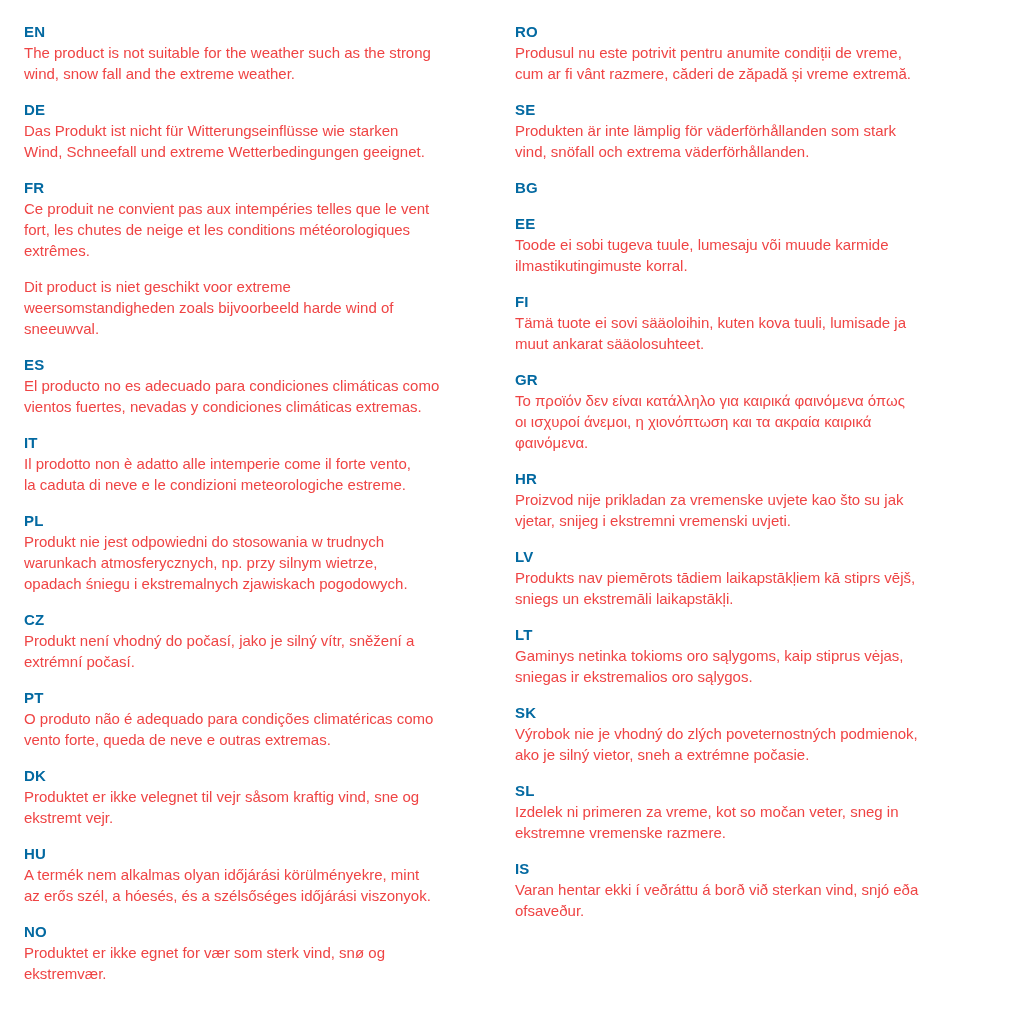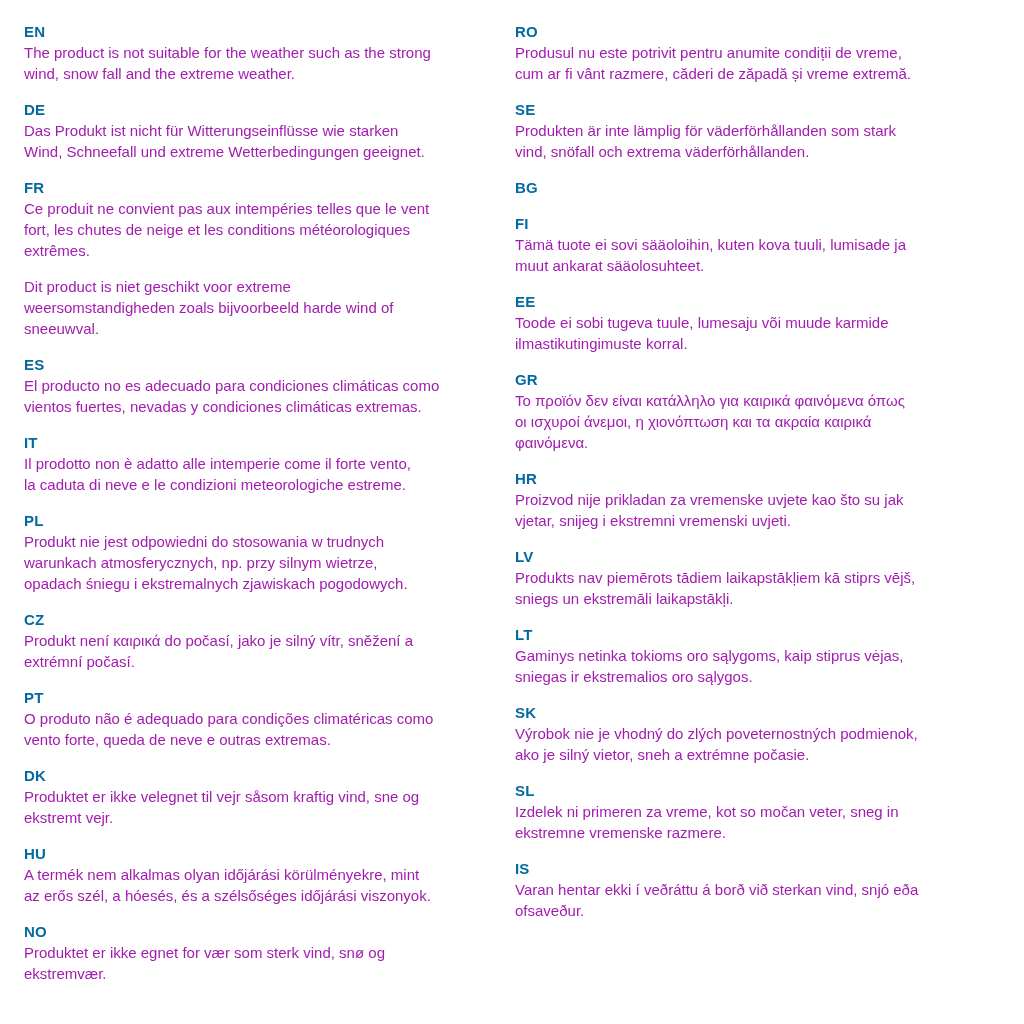--- a/index.html
+++ b/index.html
@@ -40,21 +40,21 @@
     font-weight: 700;
     color: #0369a1;
     margin: 0;
     letter-spacing: 0.2px;
   }
   .lang-text {
     font-size: 15px;
     line-height: 21px;
     margin: 0;
     white-space: pre;
-    color: #a21caf;
+    color: #ef4444;
   }
 </style>
 </head>
 <body>
 
 <div class="page">
   <div class="col col-left">
   <section class="lang-block">
     <h2 class="lang-code">EN</h2>
     <p class="lang-text">The product is not suitable for the weather such as the strong
@@ -94,21 +94,21 @@
 
   <section class="lang-block">
     <h2 class="lang-code">PL</h2>
     <p class="lang-text">Produkt nie jest odpowiedni do stosowania w trudnych
 warunkach atmosferycznych, np. przy silnym wietrze,
 opadach śniegu i ekstremalnych zjawiskach pogodowych.</p>
   </section>
 
   <section class="lang-block">
     <h2 class="lang-code">CZ</h2>
-    <p class="lang-text">Produkt není καιρικά do počasí, jako je silný vítr, sněžení a
+    <p class="lang-text">Produkt není vhodný do počasí, jako je silný vítr, sněžení a
 extrémní počasí.</p>
   </section>
 
   <section class="lang-block">
     <h2 class="lang-code">PT</h2>
     <p class="lang-text">O produto não é adequado para condições climatéricas como
 vento forte, queda de neve e outras extremas.</p>
   </section>
 
   <section class="lang-block">
@@ -140,29 +140,29 @@
     <h2 class="lang-code">SE</h2>
     <p class="lang-text">Produkten är inte lämplig för väderförhållanden som stark
 vind, snöfall och extrema väderförhållanden.</p>
   </section>
 
   <section class="lang-block">
     <h2 class="lang-code">BG</h2>
   </section>
 
   <section class="lang-block">
+    <h2 class="lang-code">EE</h2>
+    <p class="lang-text">Toode ei sobi tugeva tuule, lumesaju või muude karmide
+ilmastikutingimuste korral.</p>
+  </section>
+
+  <section class="lang-block">
     <h2 class="lang-code">FI</h2>
     <p class="lang-text">Tämä tuote ei sovi sääoloihin, kuten kova tuuli, lumisade ja
 muut ankarat sääolosuhteet.</p>
-  </section>
-
-  <section class="lang-block">
-    <h2 class="lang-code">EE</h2>
-    <p class="lang-text">Toode ei sobi tugeva tuule, lumesaju või muude karmide
-ilmastikutingimuste korral.</p>
   </section>
 
   <section class="lang-block">
     <h2 class="lang-code">GR</h2>
     <p class="lang-text">Το προϊόν δεν είναι κατάλληλο για καιρικά φαινόμενα όπως
 οι ισχυροί άνεμοι, η χιονόπτωση και τα ακραία καιρικά
 φαινόμενα.</p>
   </section>
 
   <section class="lang-block">

